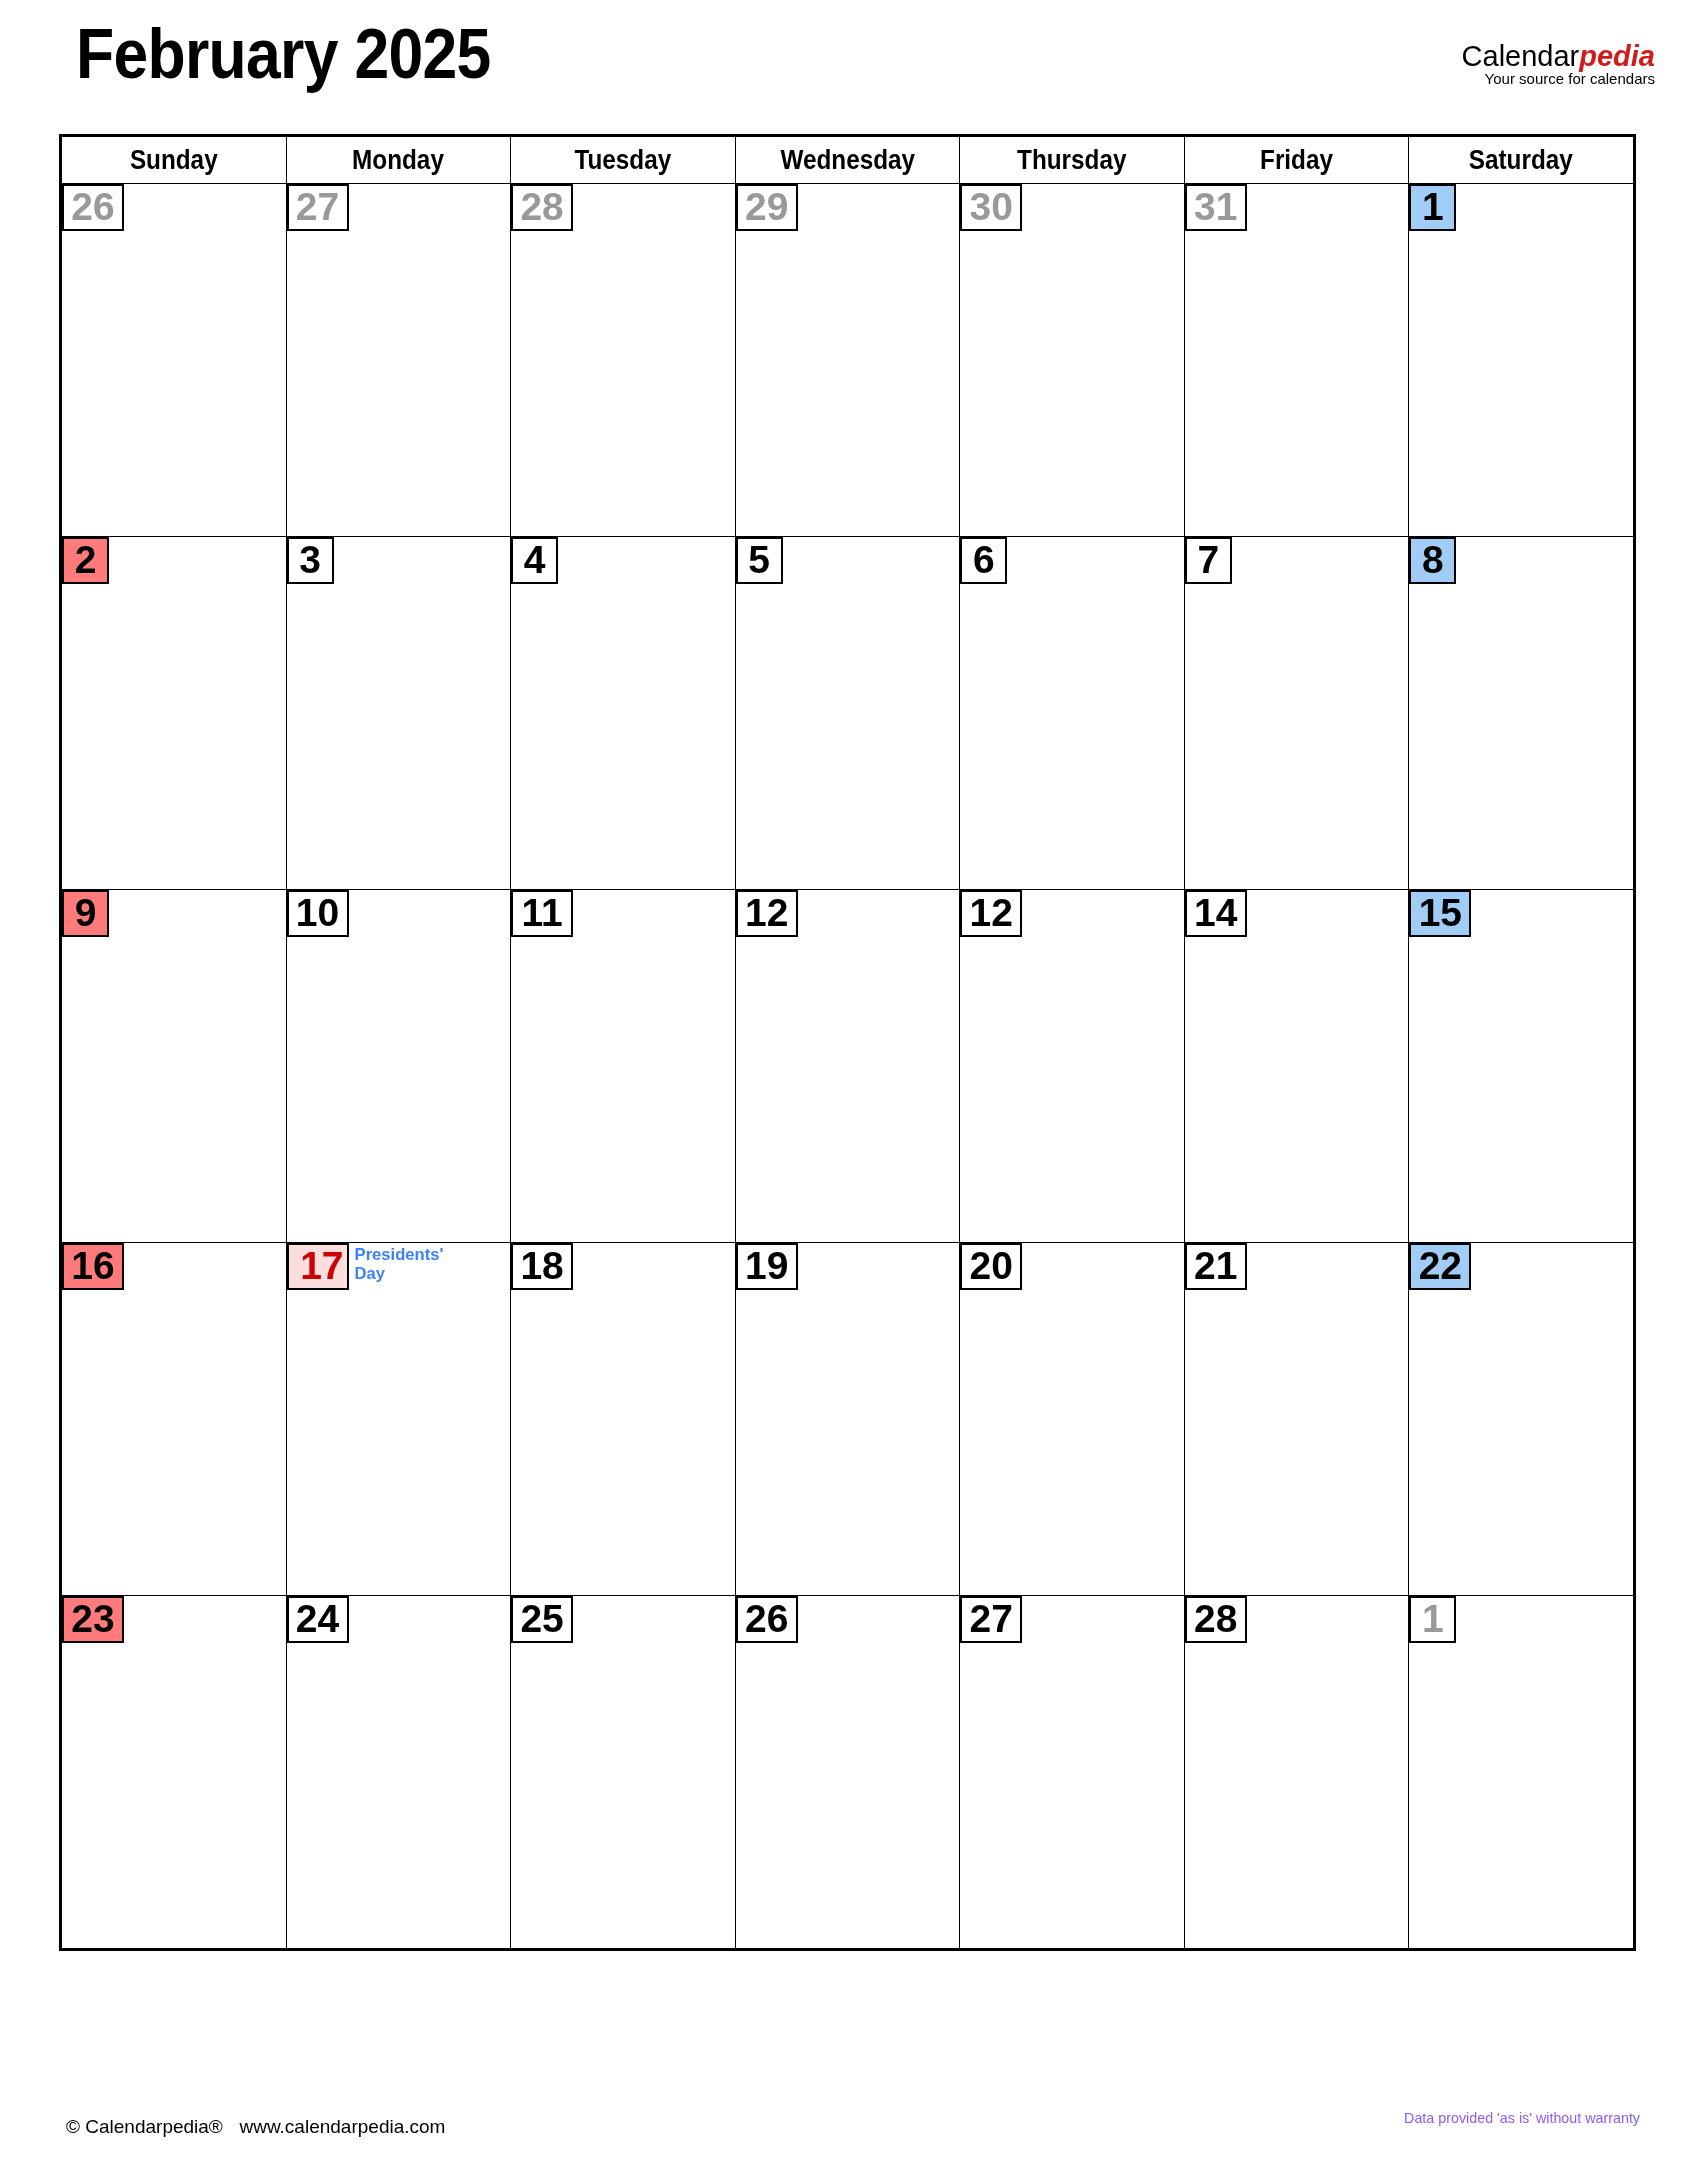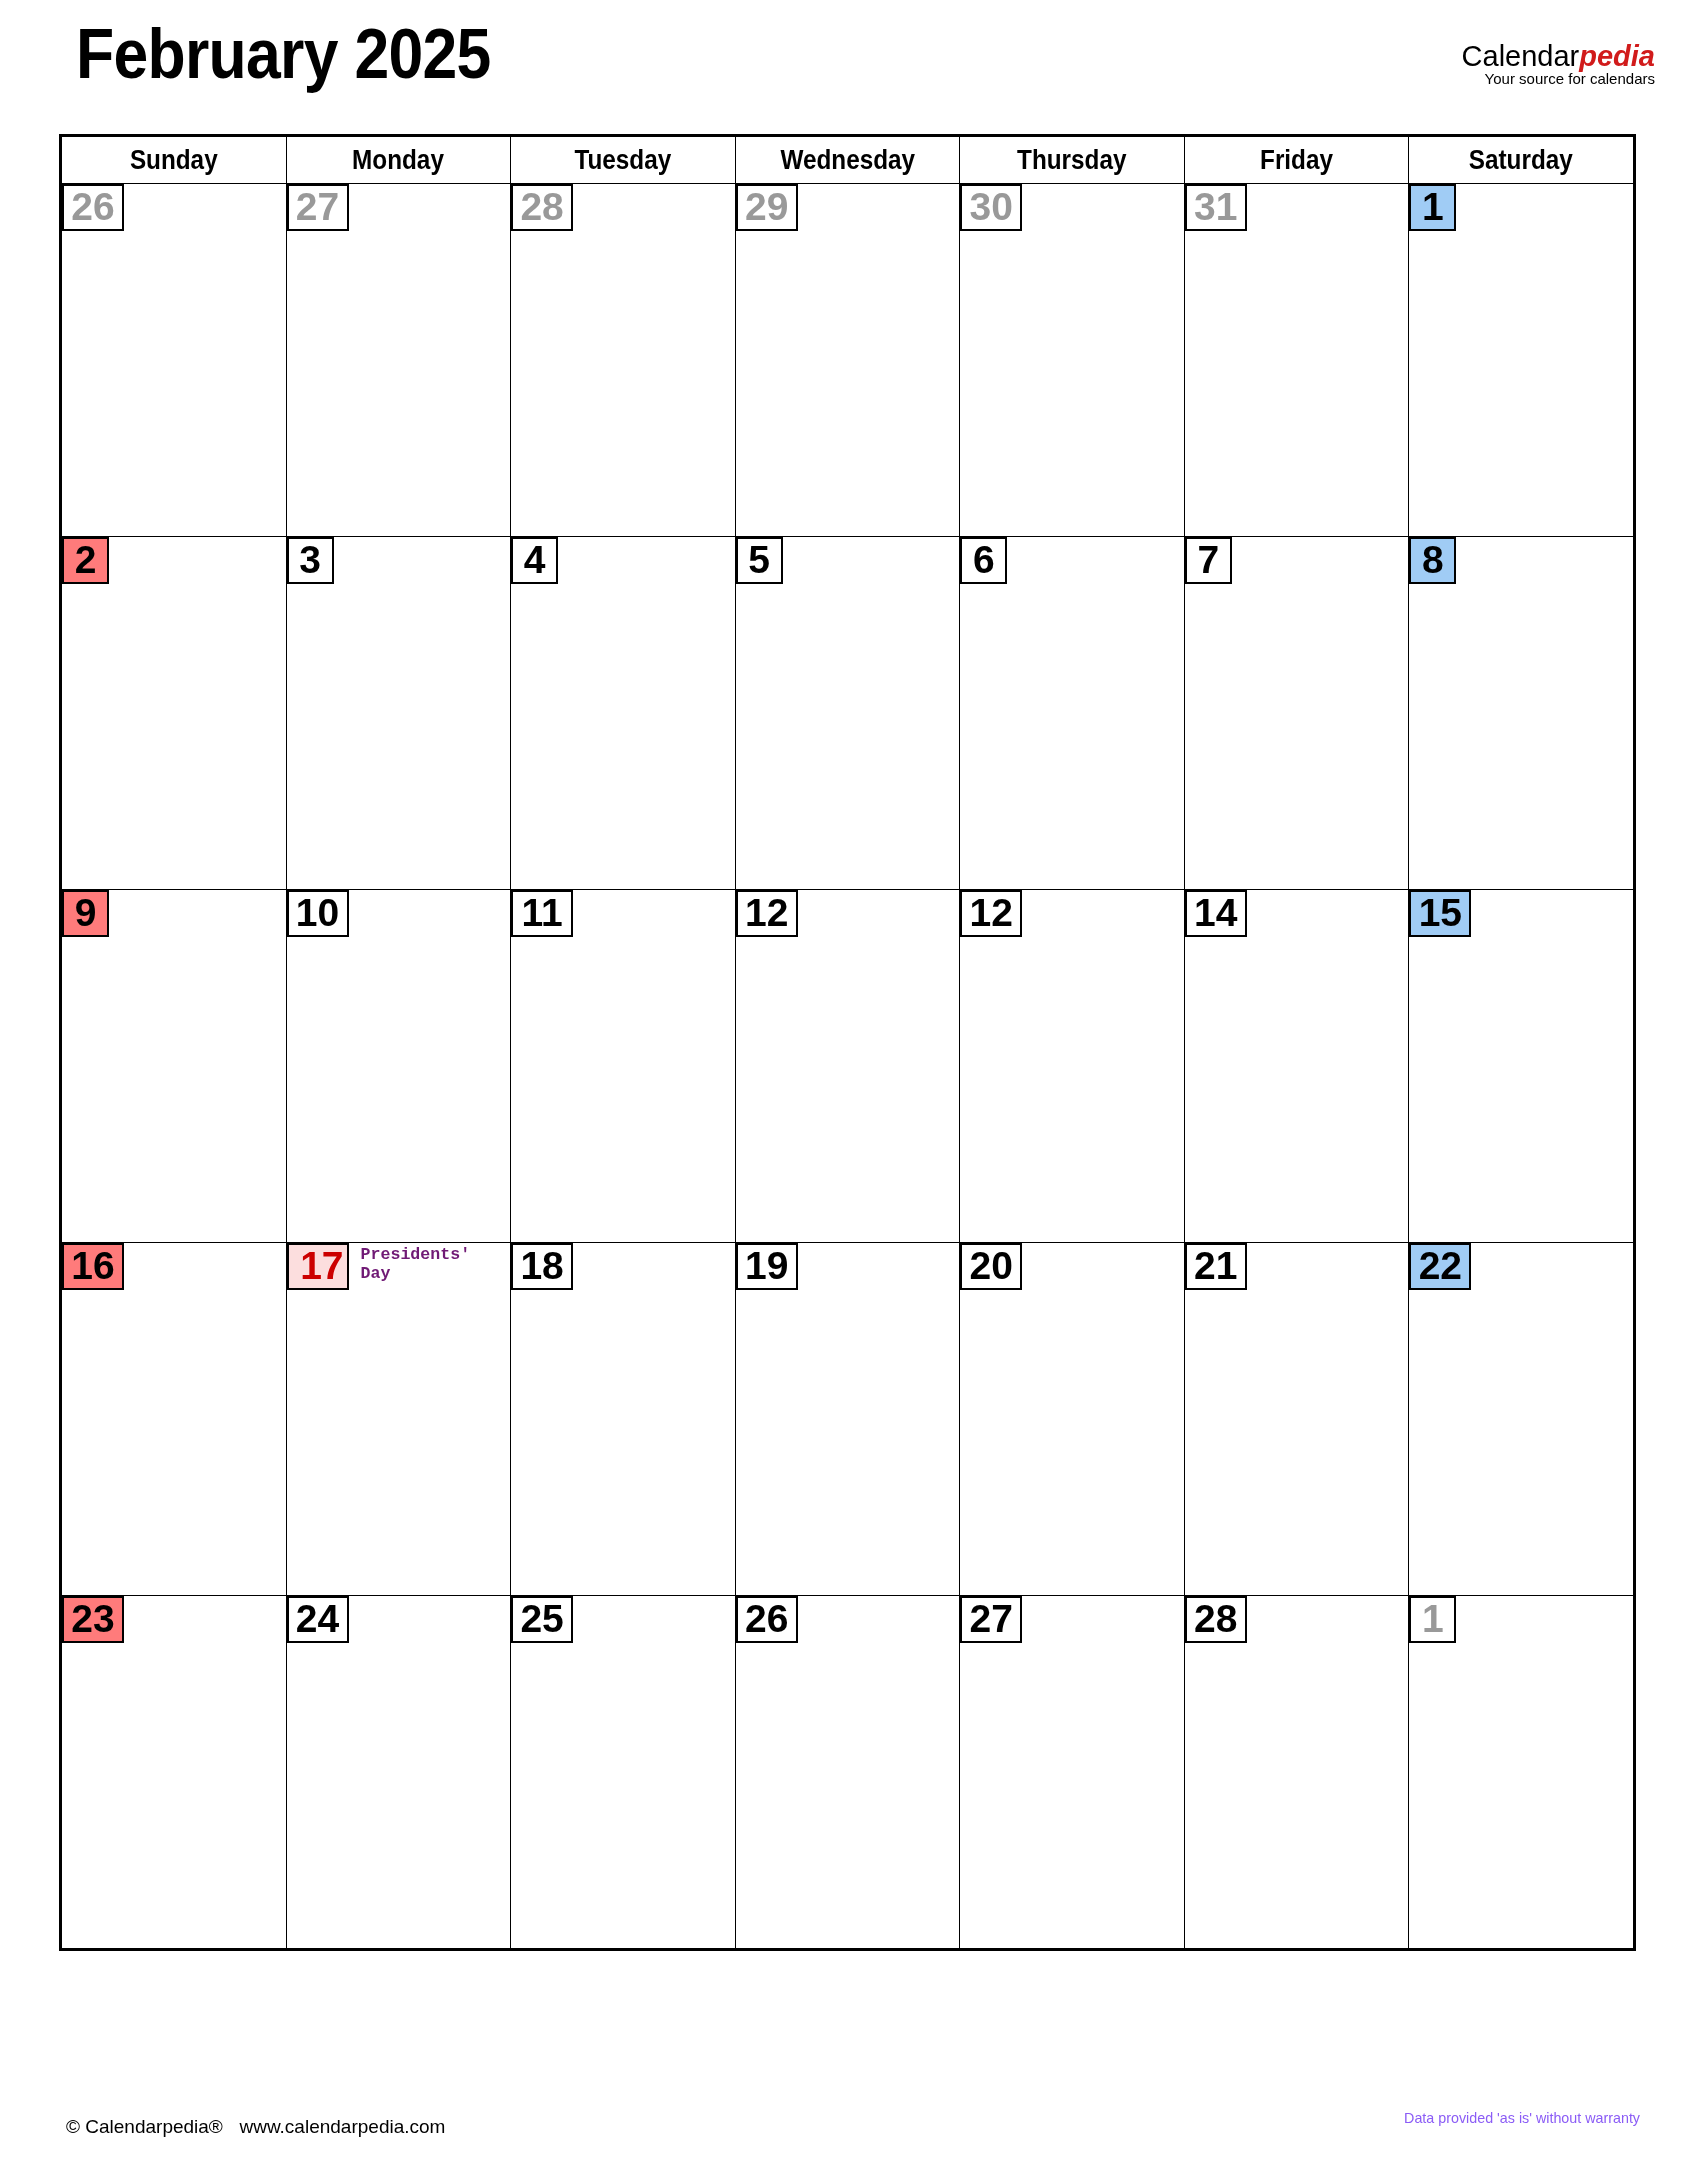--- a/index.html
+++ b/index.html
@@ -135,26 +135,26 @@
   .daybox.sat.other { background: #ffffff; }
   .daybox.holiday { background: #fcdede; color: #cc0000; text-align: right; }
 
   .cellrow {
     display: flex;
     align-items: flex-start;
   }
 
   .event {
     display: inline-block;
-    font-family: Liberation Mono, monospace;
+    font-family: Liberation Sans, sans-serif;
     font-size: 16.6px;
     font-weight: bold;
-    color: #701a75;
+    color: #3b82f6;
     line-height: 1.12;
-    padding-left: 12px;
+    padding-left: 6px;
     padding-top: 3px;
     max-width: 113px;
     white-space: normal;
   }
 
   
   .footer-left {
     position: absolute;
     left: 66px;
     bottom: 22.6px;

